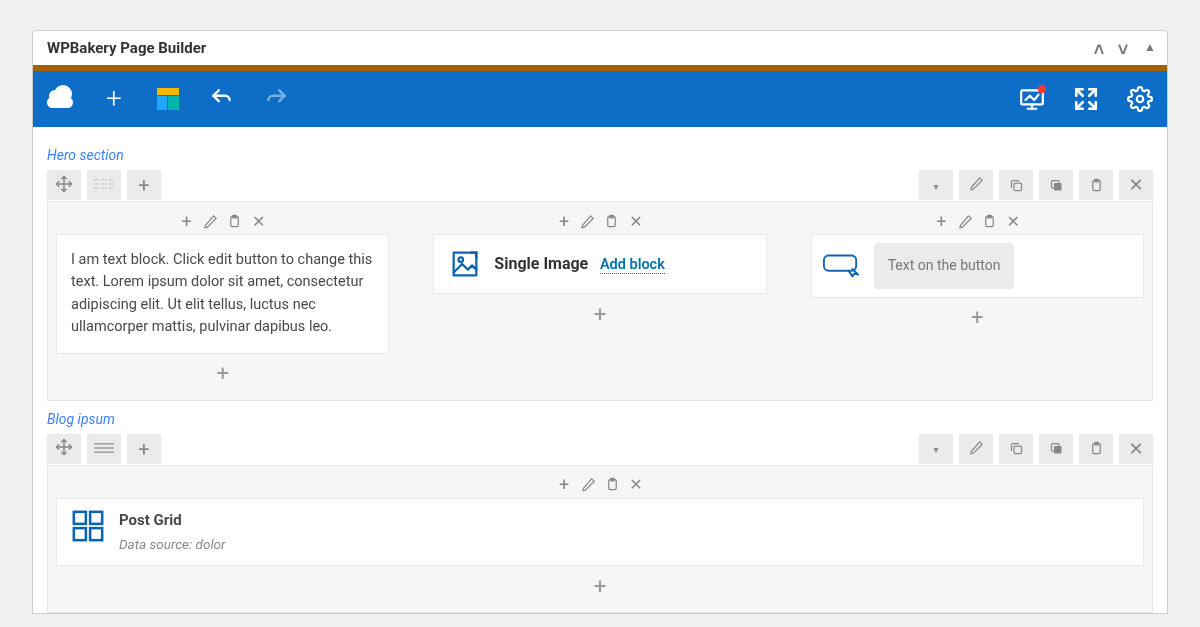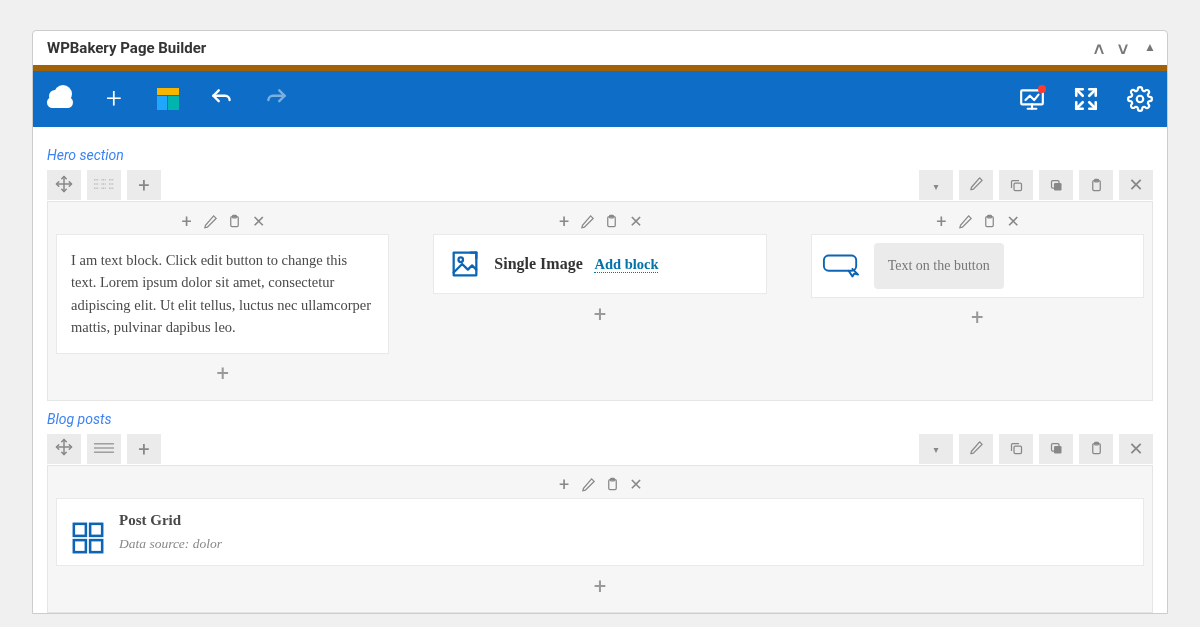--- a/index.html
+++ b/index.html
@@ -107,21 +107,21 @@
   .col-topctrl {
     display: flex; align-items: center; justify-content: center; gap: 6px;
     height: 26px; color: #888;
   }
   .small-ctrls { display: flex; gap: 6px; align-items: center; }
   .small-ctrls span { display: inline-flex; align-items: center; justify-content: center; width: 18px; height: 18px; cursor: pointer; }
 
   .element {
     background: #fff; border: 1px solid #e9e9e9;
     padding: 14px 14px;
-    color: #494949; font-size: 14.5px; line-height: 1.55; font-family: Liberation Serif, serif;
+    color: #494949; font-size: 14.5px; line-height: 1.55;
   }
   .element.media {
     display: flex; align-items: center; gap: 12px; padding: 12px 14px;
   }
   .element.media .title { font-weight: 700; font-size: 16px; color: #333; }
   .element.media .action {
     color: #0073aa; font-weight: 600; margin-left: 8px;
     border-bottom: 1px dotted #0073aa; cursor: pointer;
   }
   .icon-image-box svg { width: 34px; height: 34px; display: block; }
@@ -129,21 +129,21 @@
   .icon-button-el svg { width: 38px; height: 26px; display: block; }
 
   .element.button-el {
     display: flex; align-items: center; gap: 14px; padding: 8px 10px;
   }
   .pseudo-btn {
     background: #ebebeb; border-radius: 4px;
     padding: 12px 14px; color: #777; font-size: 14px;
   }
   .element.grid {
-    display: flex; align-items: flex-end; gap: 14px; padding: 10px 14px;
+    display: flex; align-items: flex-start; gap: 14px; padding: 10px 14px;
   }
   .grid-meta .title { font-weight: 700; font-size: 15px; }
   .grid-meta .sub { font-style: italic; color: #888; font-size: 13.5px; margin-top: 2px; }
 
   .col-addbottom {
     display: flex; justify-content: center; align-items: center;
     height: 40px; color: #999; font-size: 22px; cursor: pointer;
   }
 </style>
 </head>
@@ -372,21 +372,21 @@
                   <path d="M28 18l4 6 2-3 4 1-6-6"></path>
                   <polygon points="28 18 34 24 30 22 28 18" fill="#0d64b4" stroke="none"></polygon>
                 </svg>
             </span>
             <span class="pseudo-btn">Text on the button</span>
           </div>
           <div class="col-addbottom">+</div>
         </div>
       </div>
 
-      <div class="section-label">Blog posts</div>
+      <div class="section-label">Blog ipsum</div>
       <div class="row-head">
         <div class="row-head-left">
           <span class="sq-btn">
               <span class="icon-arrows">
             <svg viewBox="0 0 24 24" fill="none" stroke="#888" stroke-width="2" stroke-linecap="round" stroke-linejoin="round">
                   <polyline points="12 2 12 22"></polyline>
                   <polyline points="2 12 22 12"></polyline>
                   <polyline points="9 5 12 2 15 5"></polyline>
                   <polyline points="9 19 12 22 15 19"></polyline>
                   <polyline points="5 9 2 12 5 15"></polyline>

